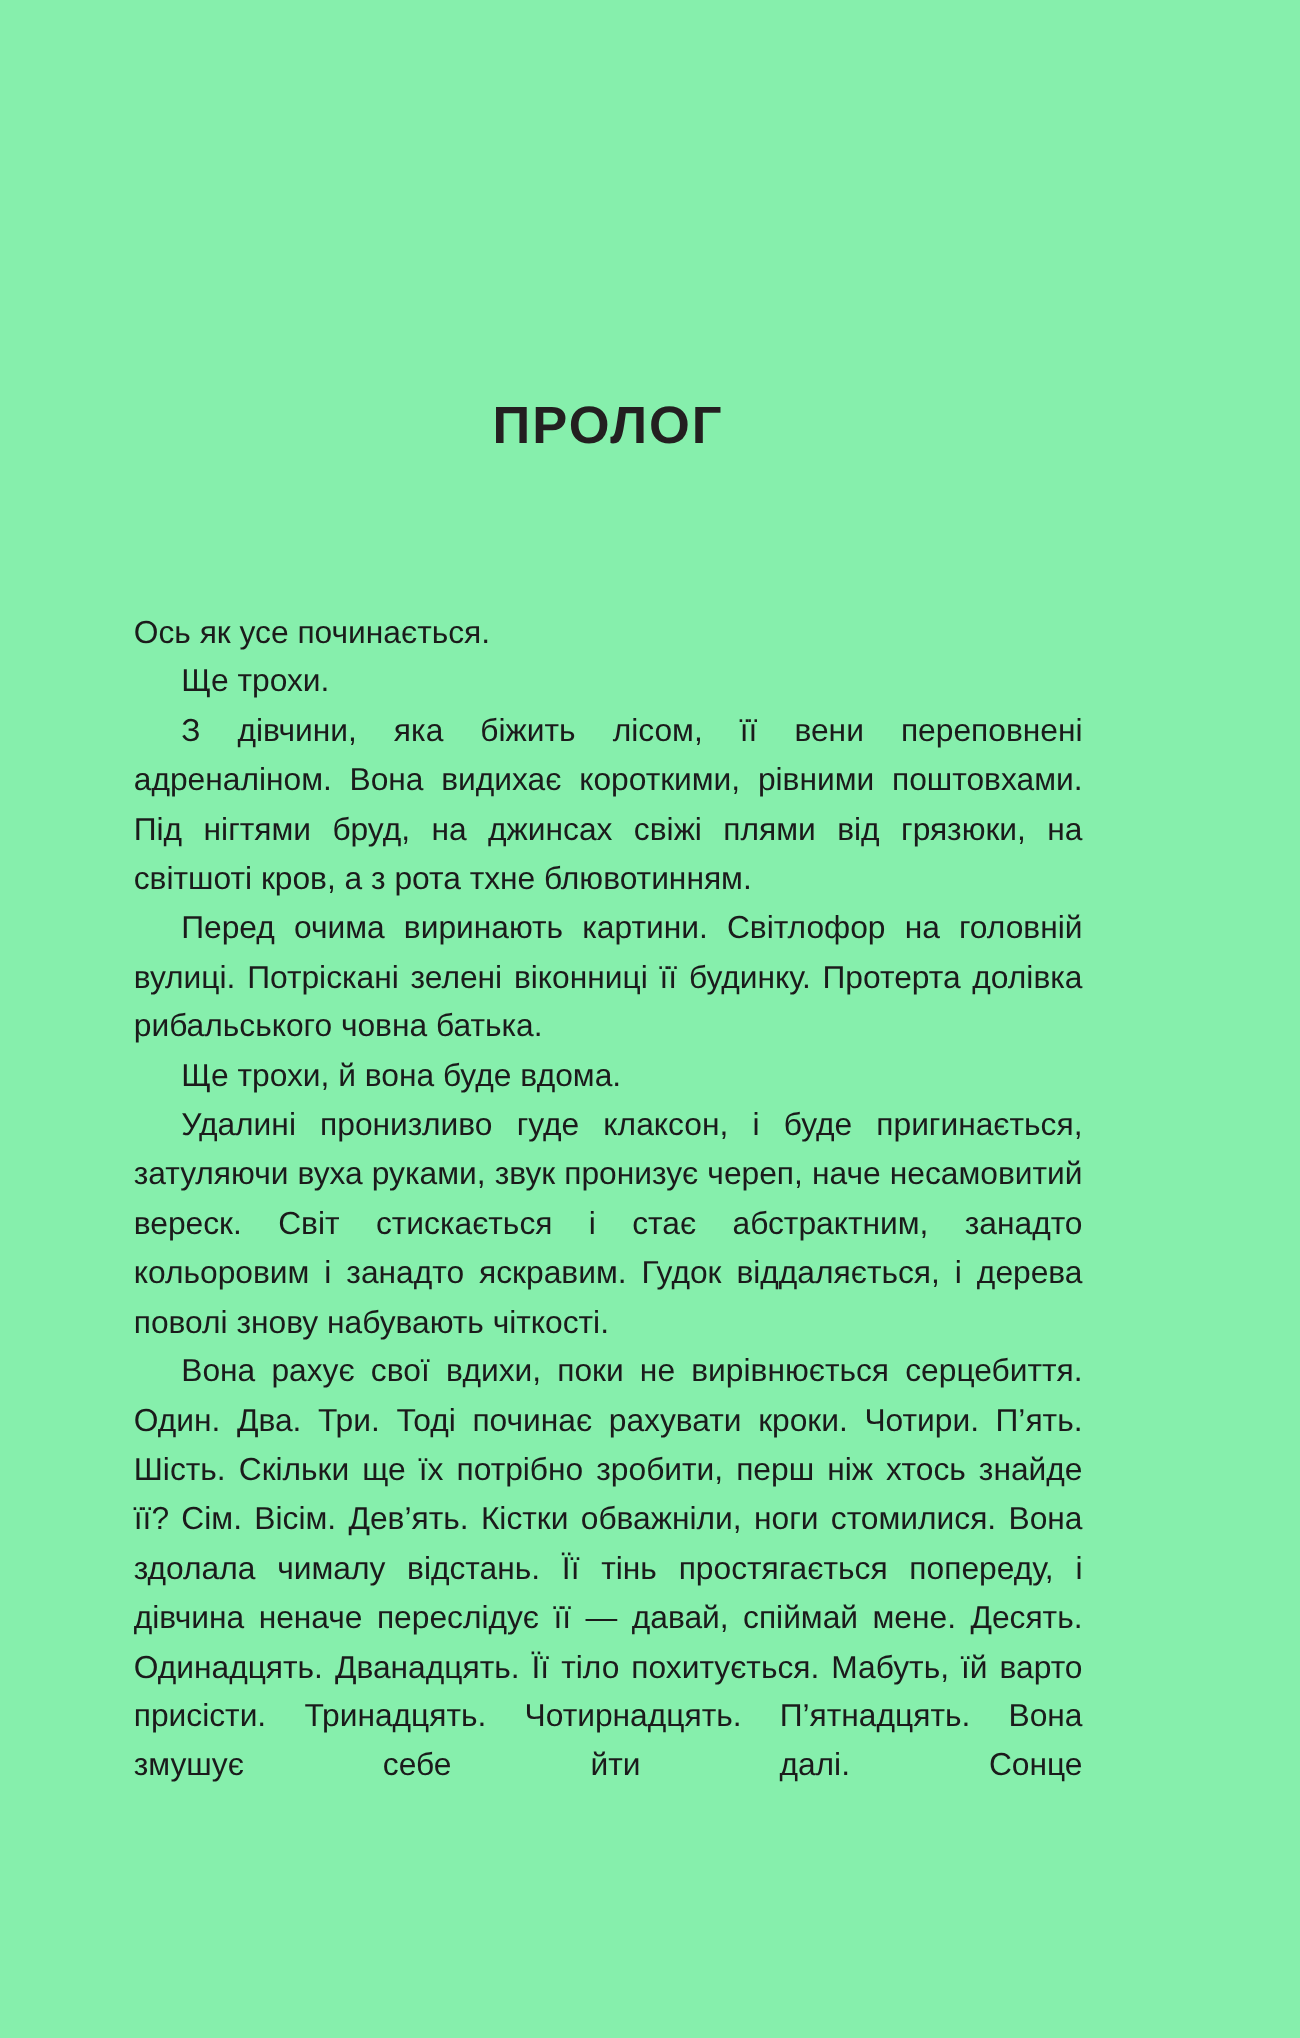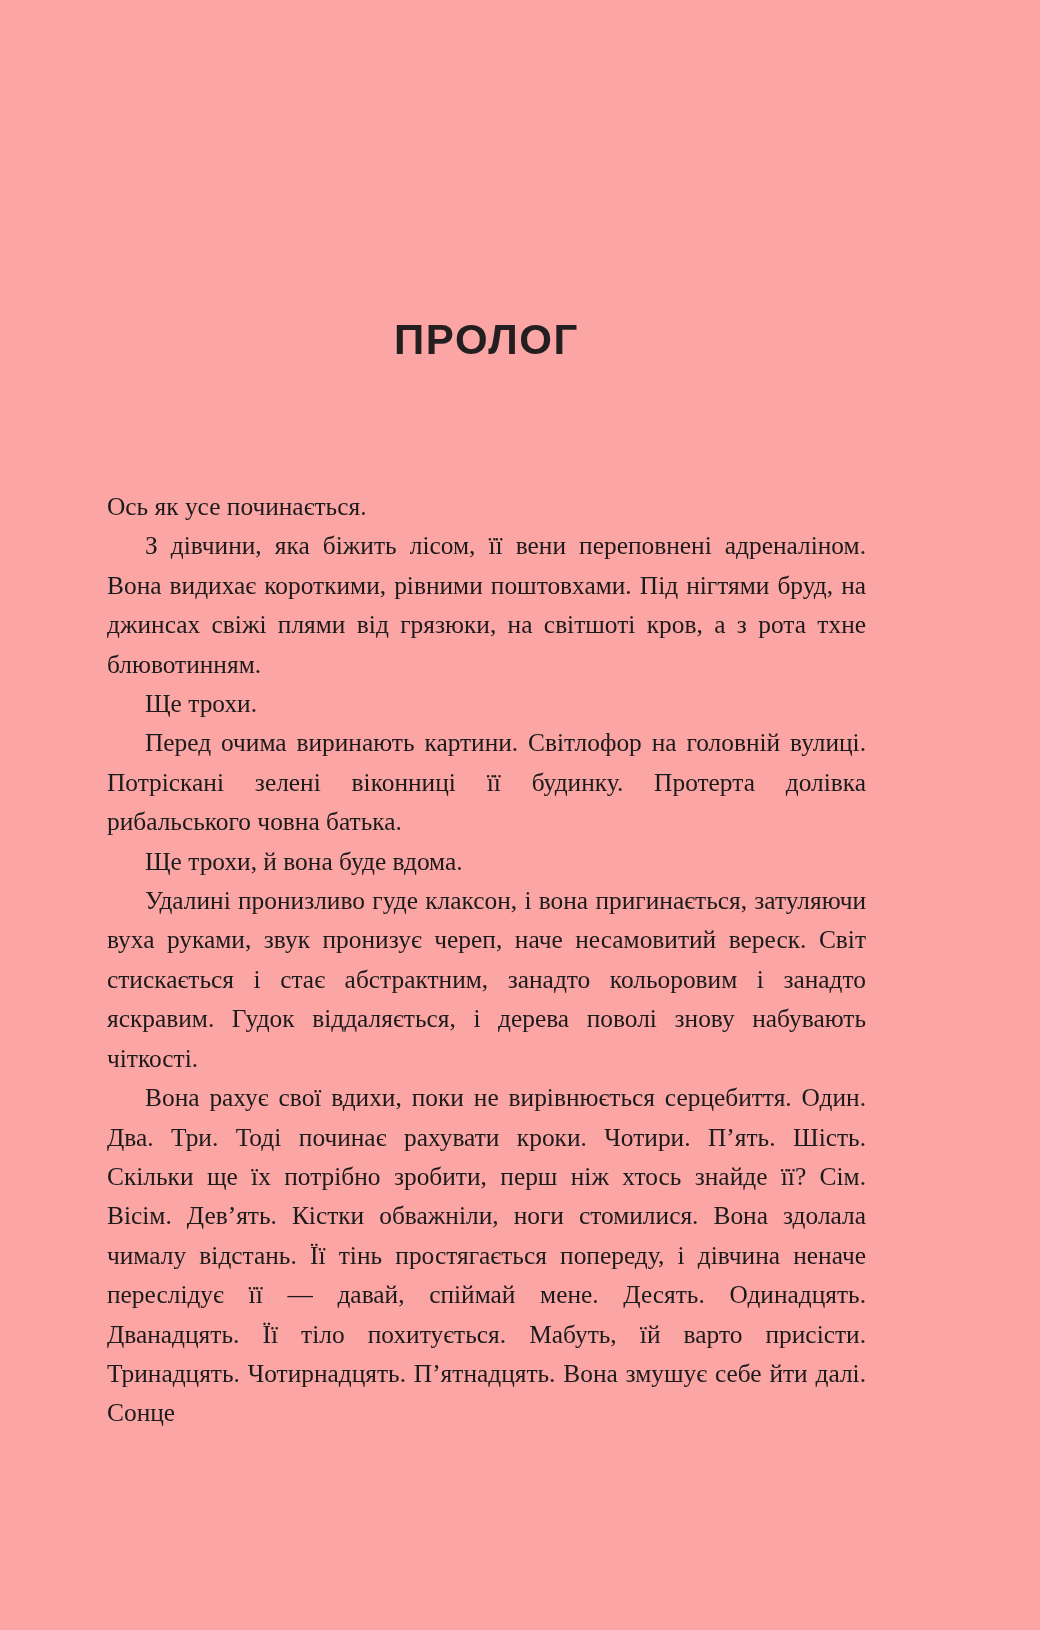--- a/index.html
+++ b/index.html
@@ -6,21 +6,21 @@
   html, body {
     margin: 0;
     padding: 0;
     background: #ffffff;
   }
 
   .page {
     position: relative;
     width: 1040px;
     height: 1630px;
-    background: #fca5a5;
+    background: #86efac;
     margin: 0 auto;
     overflow: hidden;
     box-sizing: border-box;
   }
 
   
   .chapter-title {
     position: absolute;
     left: 107px;
     top: 316px;
@@ -34,21 +34,21 @@
     color: #231f20;
     margin: 0;
   }
 
   
   .body-text {
     position: absolute;
     left: 107px;
     top: 487px;
     width: 759px;
-    font-family: Liberation Serif, serif;
+    font-family: Liberation Sans, sans-serif;
     font-size: 25.4px;
     line-height: 39.4px;
     color: #1b1b1b;
     text-align: justify;
     text-justify: inter-word;
     -webkit-hyphens: none;
     hyphens: none;
   }
 
   .body-text p {
@@ -76,27 +76,27 @@
 <body>
 
 <div class="page">
 
   <h1 class="chapter-title">ПРОЛОГ</h1>
 
   <div class="body-text">
 
     <p class="no-indent">Ось як усе починається.</p>
 
+    <p>Ще трохи.</p>
+
     <p>З дівчини, яка біжить лісом, її вени переповнені адреналіном. Вона видихає короткими, рівними поштовхами. Під нігтями бруд, на джинсах свіжі плями від грязюки, на світшоті кров, а з рота тхне блювотинням.</p>
-
-    <p>Ще трохи.</p>
 
     <p>Перед очима виринають картини. Світлофор на головній вулиці. Потріскані зелені віконниці її будинку. Протерта долівка рибальського човна батька.</p>
 
     <p>Ще трохи, й вона буде вдома.</p>
 
-    <p>Удалині пронизливо гуде клаксон, і вона пригинається, затуляючи вуха руками, звук пронизує череп, наче несамовитий вереск. Світ стискається і стає абстрактним, занадто кольоровим і занадто яскравим. Гудок віддаляється, і дерева поволі знову набувають чіткості.</p>
+    <p>Удалині пронизливо гуде клаксон, і буде пригинається, затуляючи вуха руками, звук пронизує череп, наче несамовитий вереск. Світ стискається і стає абстрактним, занадто кольоровим і занадто яскравим. Гудок віддаляється, і дерева поволі знову набувають чіткості.</p>
 
     <p class="clipped">Вона рахує свої вдихи, поки не вирівнюється серцебиття. Один. Два. Три. Тоді починає рахувати кроки. Чотири. П’ять. Шість. Скільки ще їх потрібно зробити, перш ніж хтось знайде її? Сім. Вісім. Дев’ять. Кістки обважніли, ноги стомилися. Вона здолала чималу відстань. Її тінь простягається попереду, і дівчина неначе переслідує її — давай, спіймай мене. Десять. Одинадцять. Дванадцять. Її тіло похитується. Мабуть, їй варто присісти. Тринадцять. Чотирнадцять. П’ятнадцять. Вона змушує себе йти далі. Сонце</p>
 
   </div>
 
 </div>
 
 </body></html>

